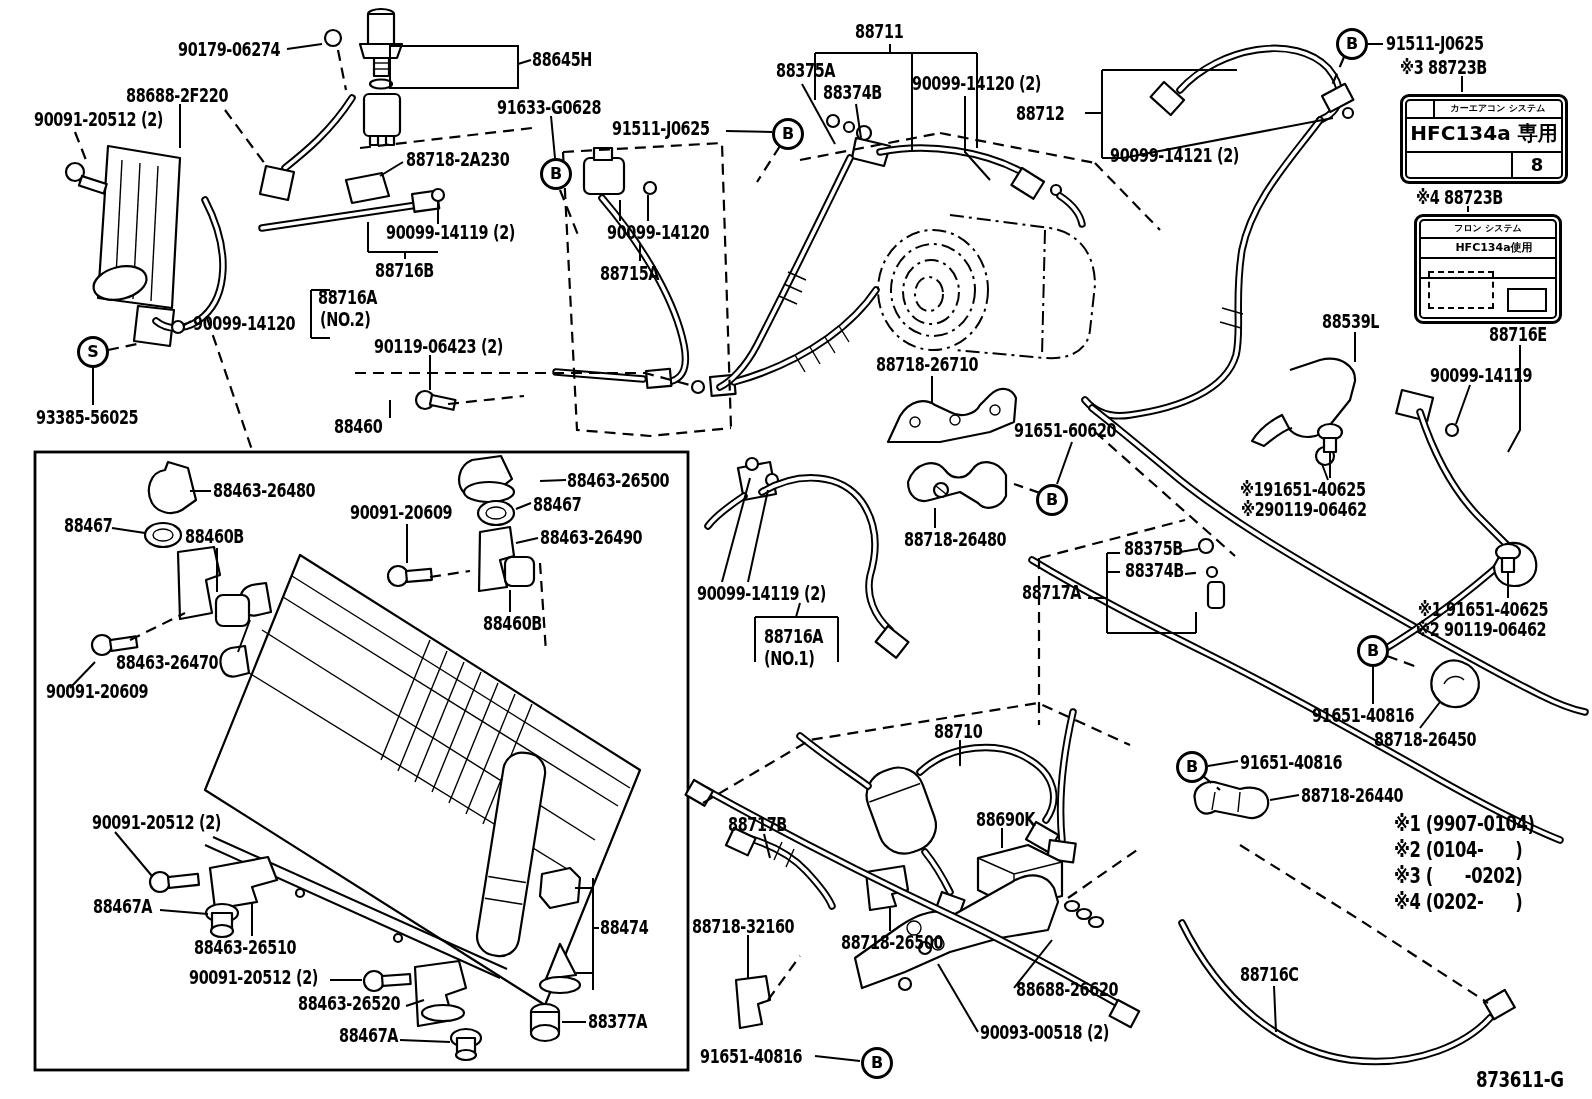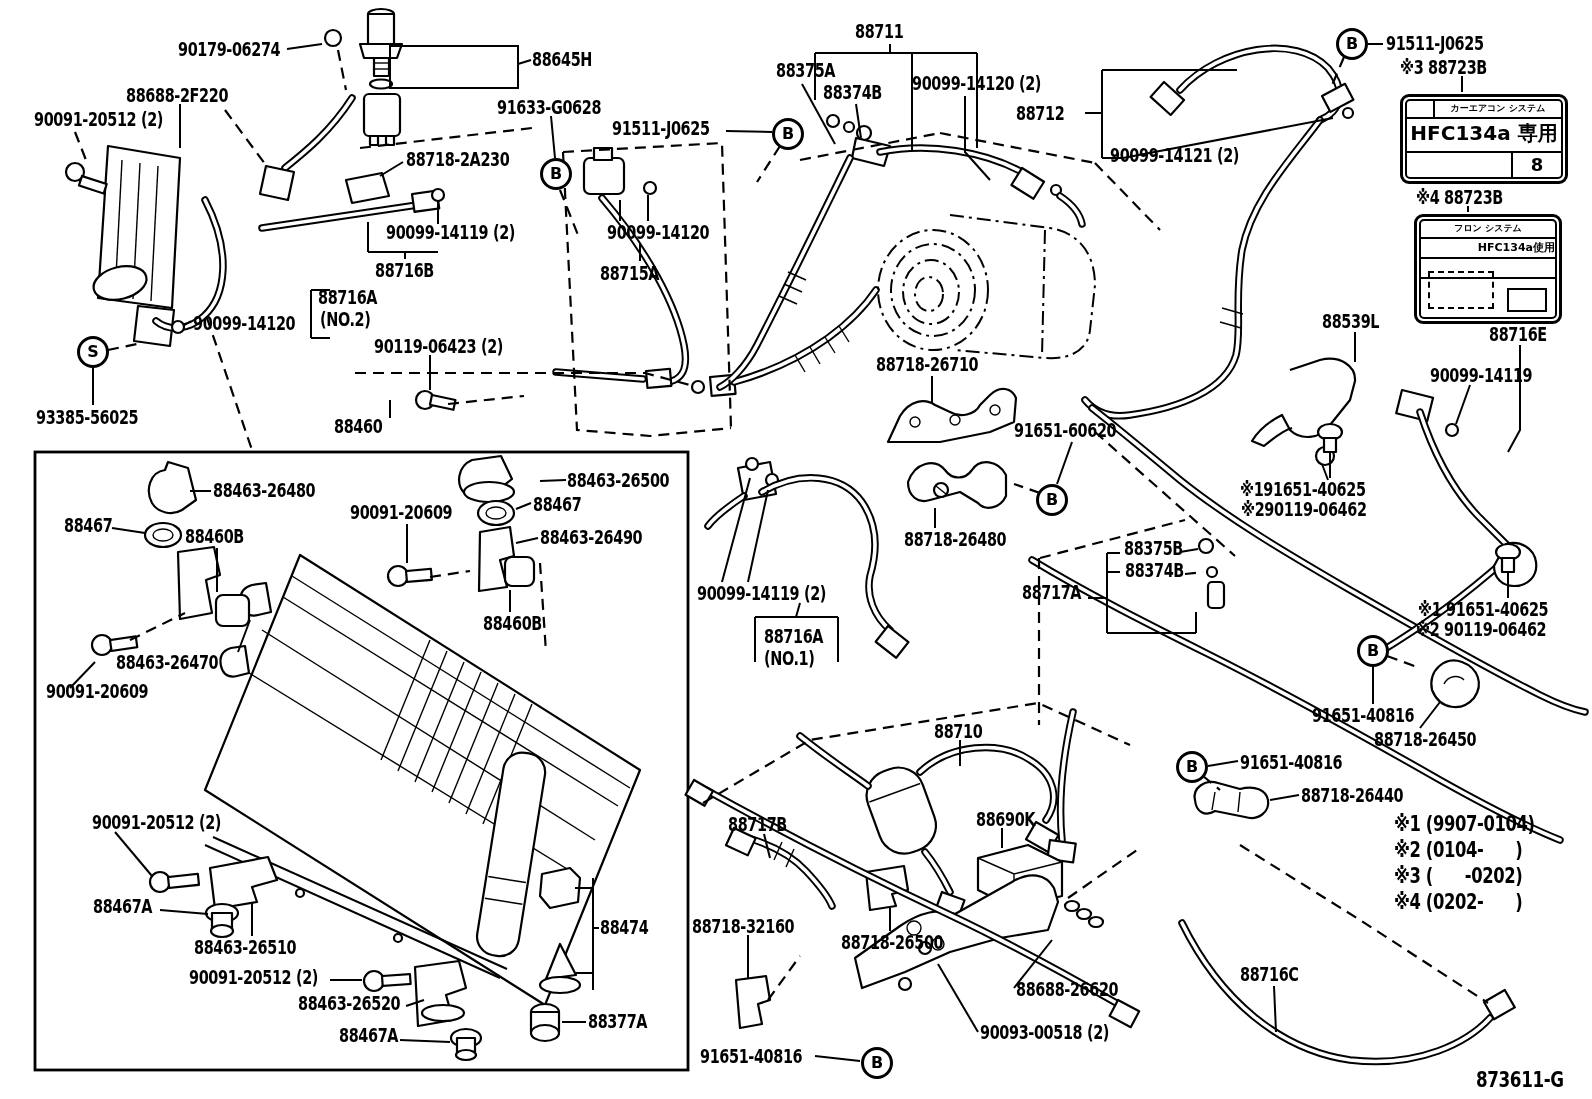--- a/index.html
+++ b/index.html
@@ -20,21 +20,21 @@
   .stk .inner{border:2px solid #000;border-radius:5px;width:100%;height:100%;box-sizing:border-box;
               display:flex;flex-direction:column;}
   .stk .hrow{display:flex;border-bottom:2px solid #000;height:16px;}
   .stk .hcell-blank{width:26px;border-right:2px solid #000;}
   .stk .hcell{flex:1;font:bold 9px/15px "DejaVu Sans",sans-serif;text-align:center;overflow:hidden;white-space:nowrap;}
   .stk .main{flex:1;font:bold 20px/1.4 "DejaVu Sans",sans-serif;text-align:center;
              border-bottom:2px solid #000;overflow:hidden;white-space:nowrap;}
   .stk .brow{display:flex;height:24px;}
   .stk .bcell{flex:1;}
   .stk .bnum{width:48px;border-left:2px solid #000;font:bold 18px/24px "DejaVu Sans",sans-serif;text-align:center;}
-  .stk2 .main2{font:bold 11px/1.6 "DejaVu Sans",sans-serif;text-align:right;padding-left:12px;
+  .stk2 .main2{font:bold 11px/1.6 "DejaVu Sans",sans-serif;text-align:center;padding-left:12px;
                border-bottom:2px solid #000;overflow:hidden;white-space:nowrap;}
   .stk2 .mrow{height:18px;border-bottom:2px solid #000;}
   .stk2 .blank{flex:1;position:relative;}
   .stk2 .minirect{position:absolute;right:8px;bottom:5px;width:36px;height:20px;border:2px solid #000;}
   .stk2 .stepdash{position:absolute;left:7px;bottom:8px;width:62px;height:34px;border:2px dashed #000;}
 </style>
 <style>
  .ln,.ld path{stroke:#000;stroke-width:2;fill:none}
  .lt{stroke:#000;stroke-width:1.4;fill:none}
  .fr{fill:none;stroke:#000;stroke-width:2.8}

